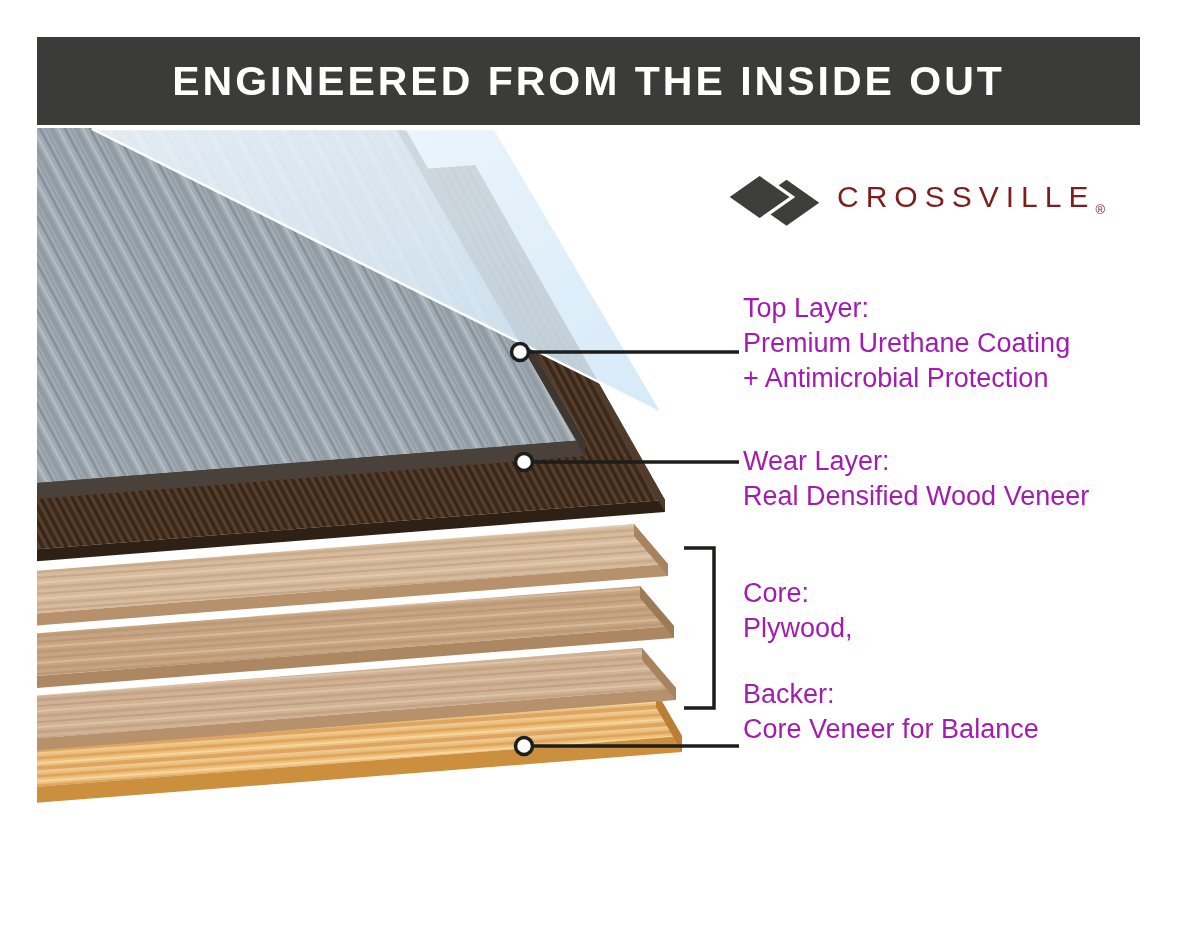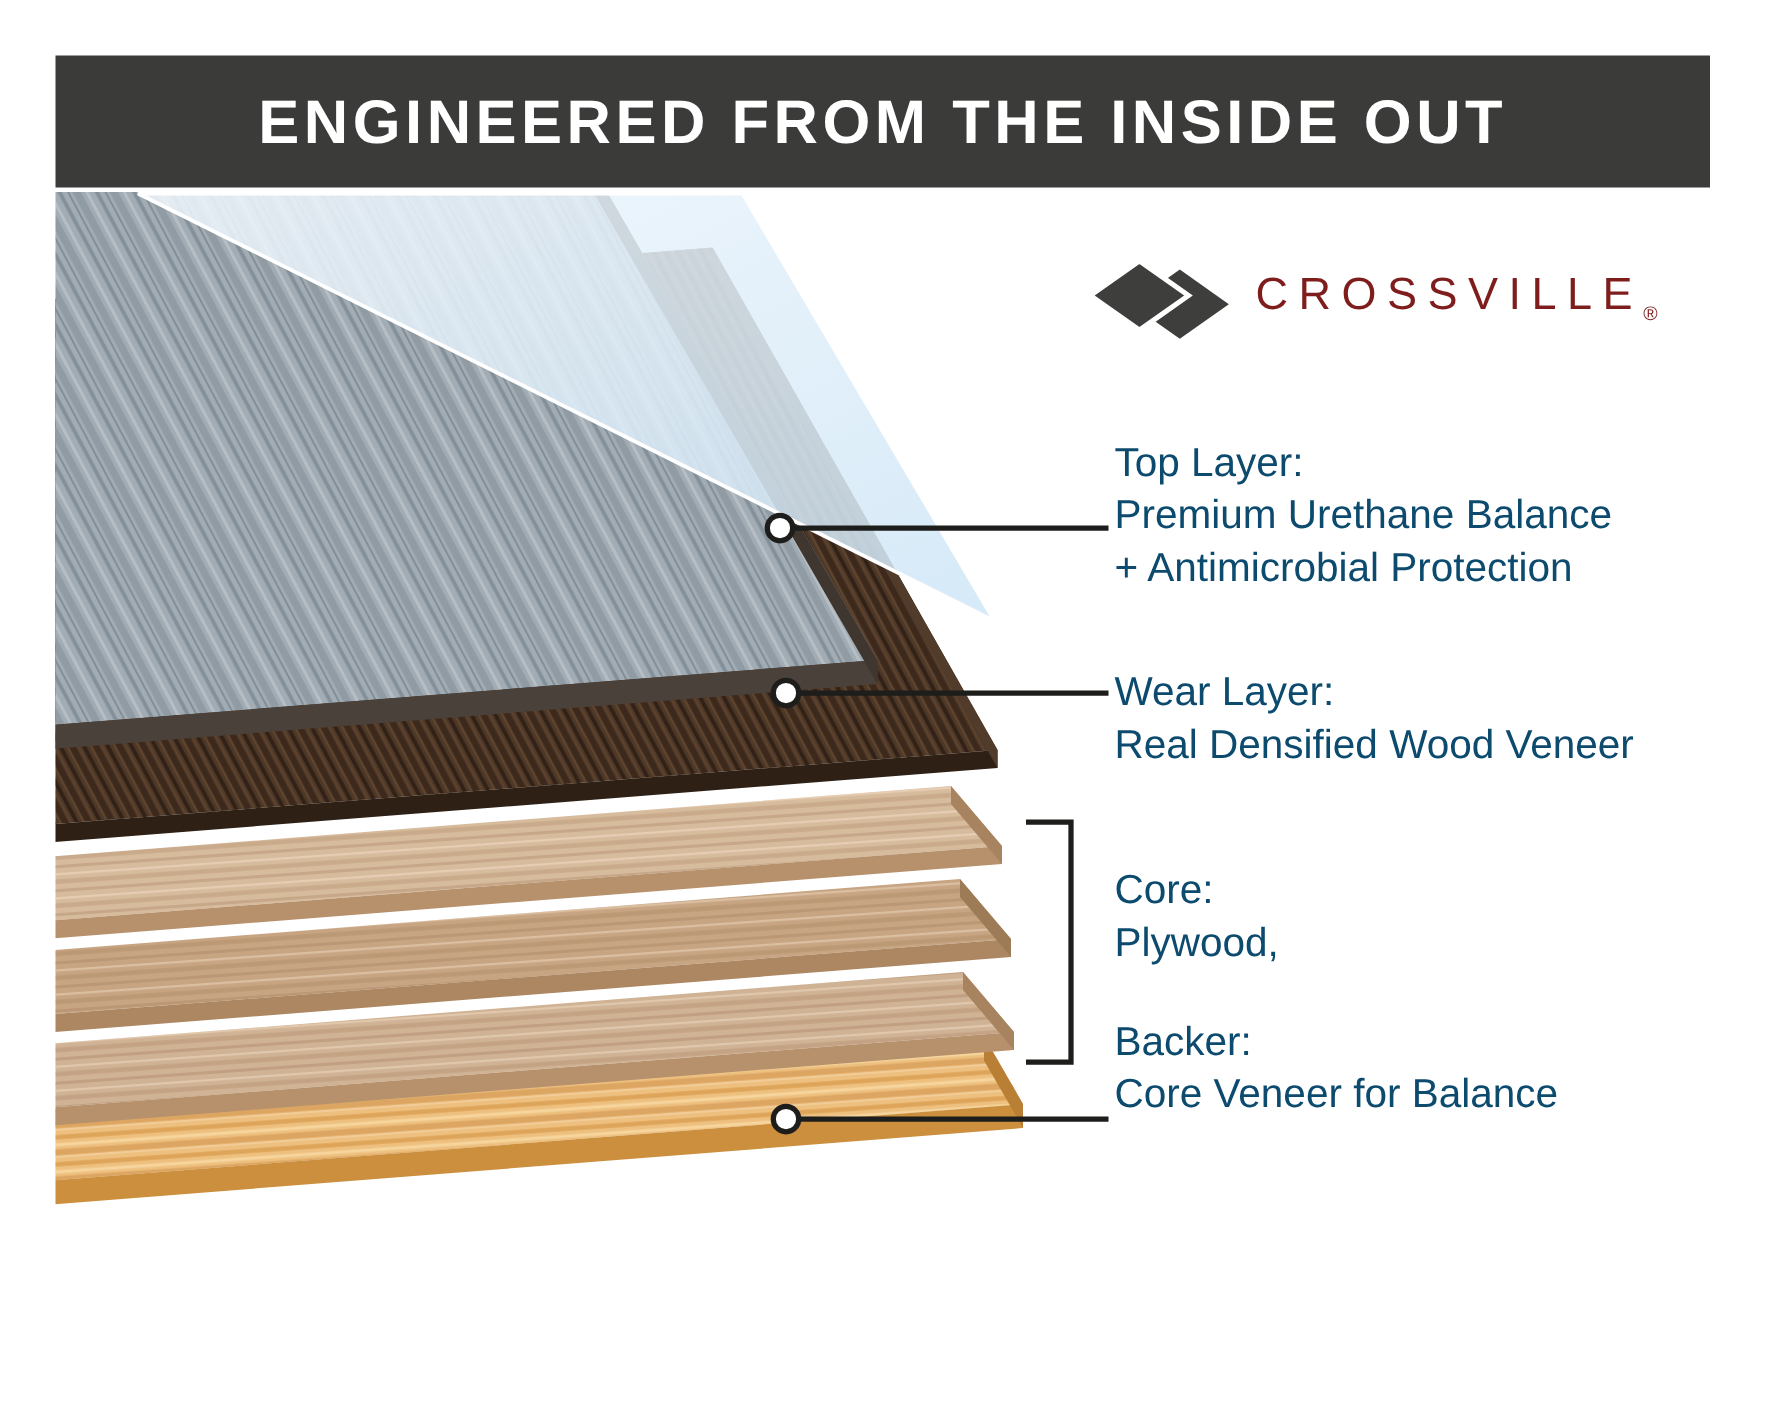--- a/index.html
+++ b/index.html
@@ -23,21 +23,21 @@
     position:absolute;left:725px;top:164px;height:66px;
     display:flex;align-items:center;
   }
   .logo-text{
     font-size:30px;letter-spacing:7px;color:#7f1d1d;font-weight:400;
     margin-left:12px;white-space:nowrap;
   }
   .logo-reg{font-size:13px;letter-spacing:0;position:relative;top:7px;}
   .diagram-svg{position:absolute;left:0;top:0;}
   .callout{
-    position:absolute;left:743px;color:#0c4a6e;
+    position:absolute;left:743px;color:#a21caf;
     font-size:27px;line-height:35px;white-space:nowrap;
   }
   .callout div{white-space:nowrap;}
 </style>
 </head>
 <body>
 
 <div id="canvas">
 
   <div class="header-bar">
@@ -146,21 +146,21 @@
 
       <path d="M684,548 L714,548 L714,708 L684,708"></path>
 
       <line x1="533" y1="746" x2="739" y2="746"></line>
       <circle cx="524" cy="746" r="8.5" fill="#ffffff"></circle>
     </g>
   </svg>
 
   <div class="callout" style="top:291px;">
     <div>Top Layer:</div>
-    <div>Premium Urethane Balance</div>
+    <div>Premium Urethane Coating</div>
     <div>+ Antimicrobial Protection</div>
   </div>
 
   <div class="callout" style="top:444px;">
     <div>Wear Layer:</div>
     <div>Real Densified Wood Veneer</div>
   </div>
 
   <div class="callout" style="top:576px;">
     <div>Core:</div>

